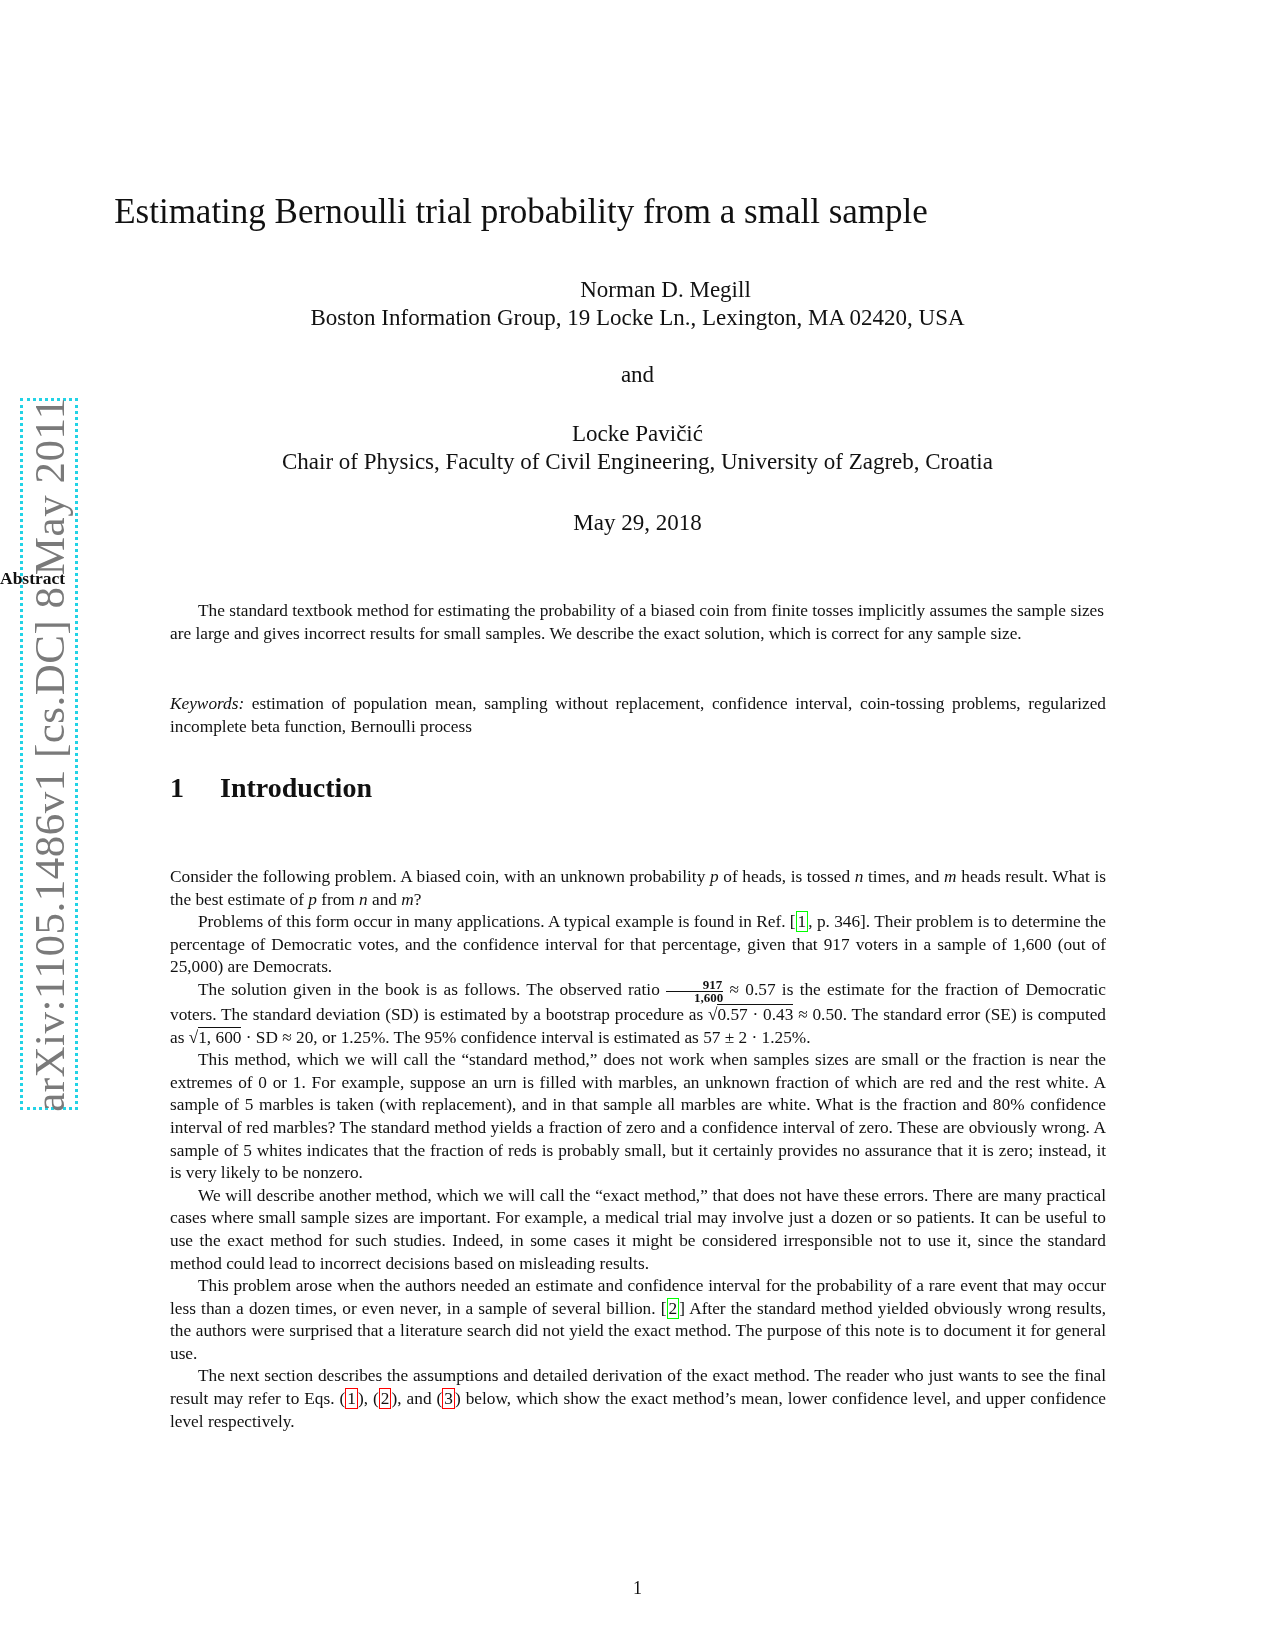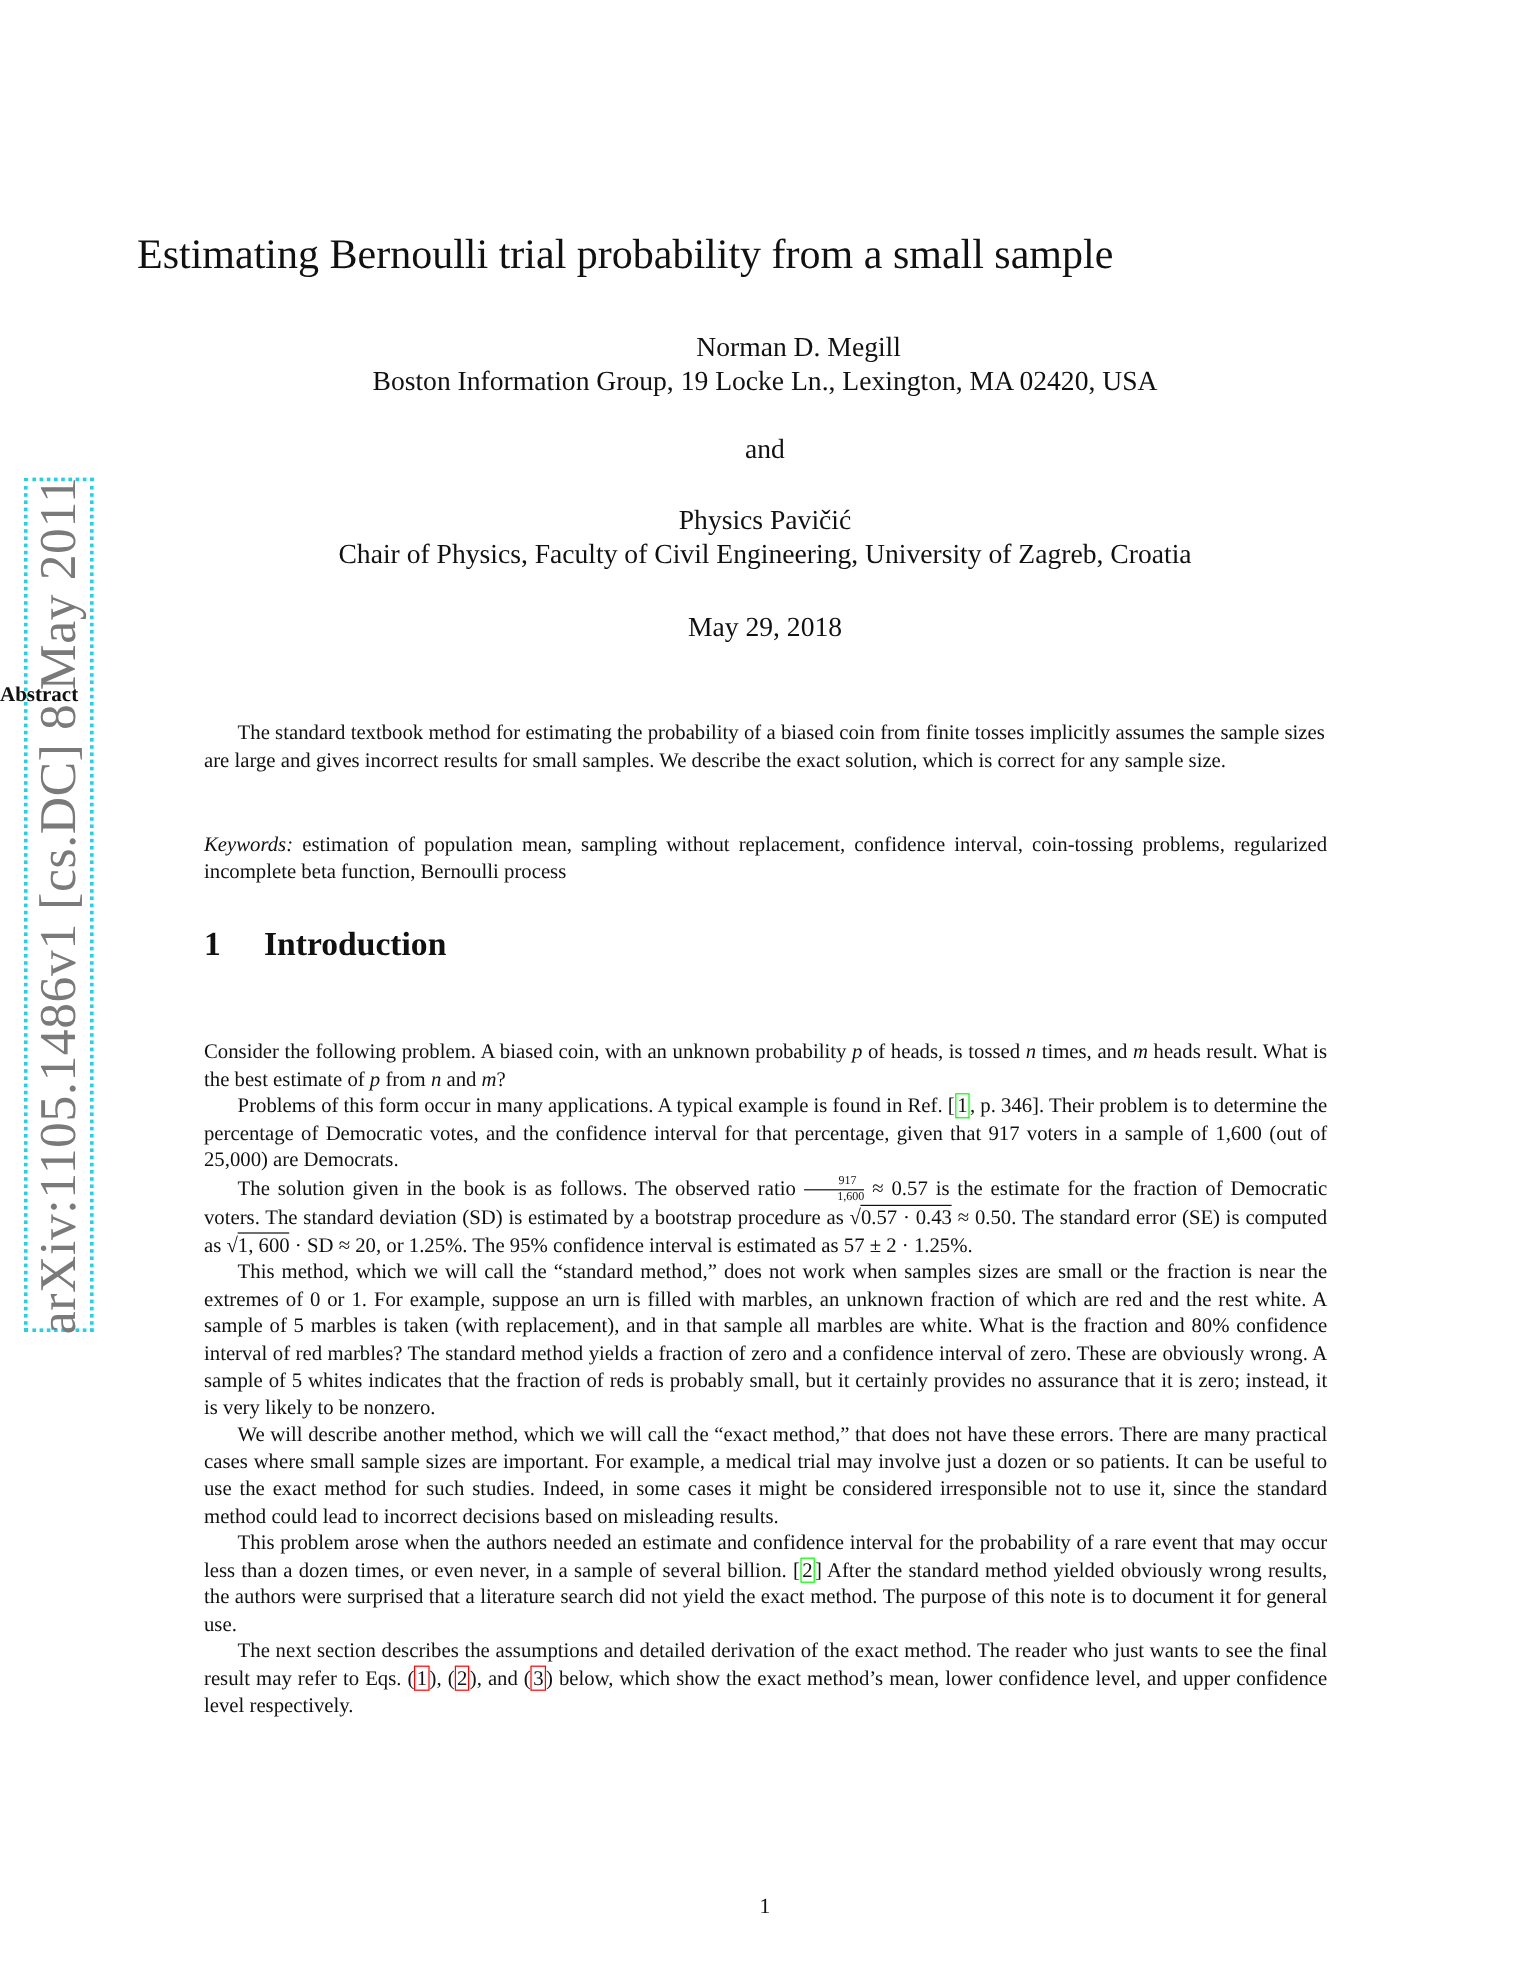--- a/index.html
+++ b/index.html
@@ -31,38 +31,38 @@
   .text-block p.noindent { text-indent: 0; }
   .section-head {
     position: absolute; left: 170px; top: 772px; font-size: 28px; font-weight: bold;
   }
   .section-head .num { display: inline-block; width: 50px; }
   .ref { border: 1.5px solid; padding: 0 1px; }
   .ref.green { border-color: #00ff00; }
   .ref.red { border-color: #ff0000; }
   .pagenum { position: absolute; top: 1578px; left: 0; width: 1275px; text-align: center; font-size: 18px; }
   i { font-style: italic; }
-  .frac { display: inline-block; vertical-align: middle; text-align: left; font-size: 10px; line-height: 12px; }
+  .frac { display: inline-block; vertical-align: middle; text-align: right; font-size: 13px; line-height: 12px; font-weight: bold; }
   .frac span { display: block; }
   .frac .num { border-bottom: 1px solid #111; padding: 0 1px; }
   .sqrt { border-top: 1px solid #111; }
 </style>
 </head>
 <body>
 
 <div class="stamp">
   <span class="stamp-text">arXiv:1105.1486v1  [cs.DC]  8 May 2011</span>
 </div>
 
 <h1 class="title" style="margin:0;">Estimating Bernoulli trial probability from a small sample</h1>
 
 <div class="center-line" style="top:277px;padding-left:28px;">Norman D. Megill</div>
 <div class="center-line" style="top:305px;">Boston Information Group, 19 Locke Ln., Lexington, MA 02420, USA</div>
 <div class="center-line" style="top:362px;">and</div>
-<div class="center-line" style="top:421px;">Physics Pavičić</div>
+<div class="center-line" style="top:421px;">Locke Pavičić</div>
 <div class="center-line" style="top:449px;">Chair of Physics, Faculty of Civil Engineering, University of Zagreb, Croatia</div>
 <div class="center-line" style="top:510px;">May 29, 2018</div>
 
 <div class="abstract-head">Abstract</div>
 
 <div class="text-block" style="top:600px; left:170px; width:934px;">
   <p>The standard textbook method for estimating the probability of a biased coin from finite tosses implicitly assumes the sample sizes are large and gives incorrect results for small samples. We describe the exact solution, which is correct for any sample size.</p>
 </div>
 
 <div class="text-block" style="top:693px;">

